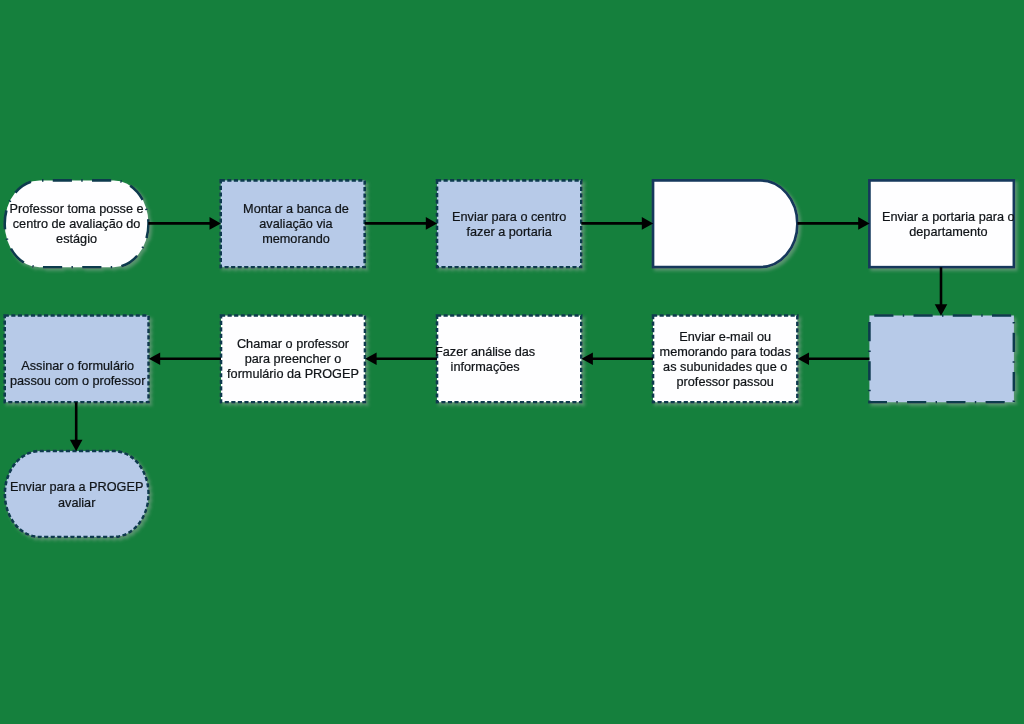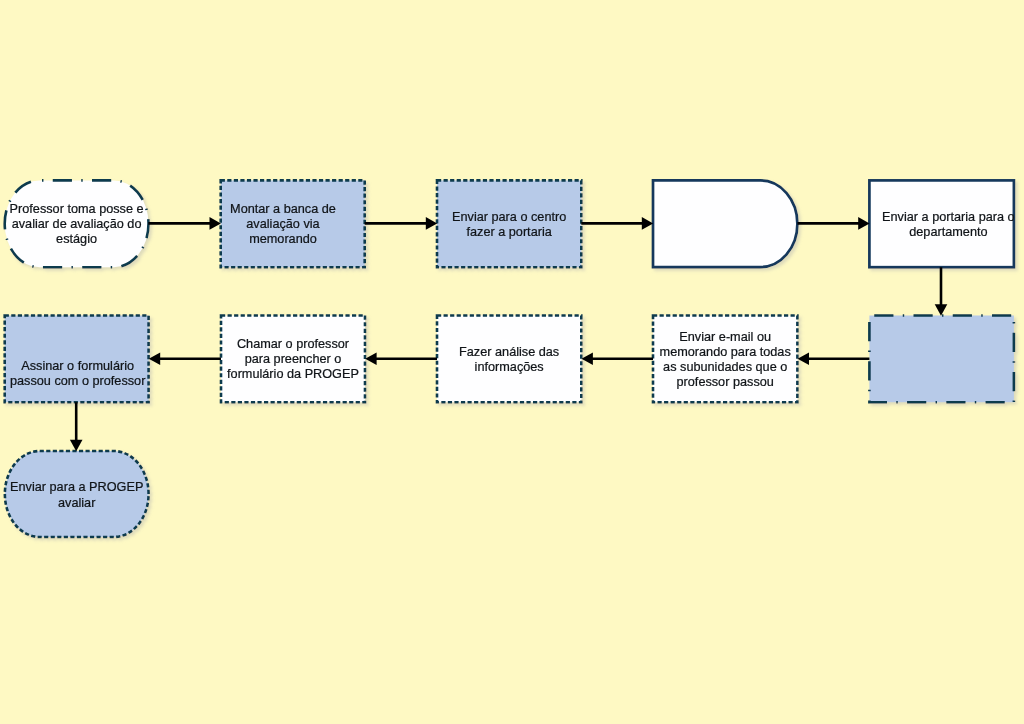--- a/index.html
+++ b/index.html
@@ -1,20 +1,20 @@
 <!DOCTYPE html>
 <html lang="pt-BR"><head>
 <meta charset="utf-8">
 <title>Fluxograma</title>
 <style>
   html,body{margin:0;padding:0;background:#ffffff;}
   body{width:1024px;height:724px;overflow:hidden;
        font-family:"Liberation Sans",sans-serif;
        -webkit-font-smoothing:antialiased;}
-  #canvas{position:relative;width:1024px;height:724px;background:#fef9c3;}
+  #canvas{position:relative;width:1024px;height:724px;background:#15803d;}
   #shapes{position:absolute;left:0;top:0;}
   #labels{position:absolute;left:0;top:0;width:1024px;height:724px;}
   .shp{filter:url(#node-shadow);}
   .fill-blue{fill:#b7cae8;}
   .fill-white{fill:#fefeff;}
   .bd-dashed{stroke:#0d3a4d;stroke-width:2.6;stroke-dasharray:4.2,2.35;}
   .bd-dash-dot{stroke:#0d3a4d;stroke-width:2.6;stroke-dasharray:19.2,9.3,1.45,9.3;stroke-linecap:butt;}
   .bd-solid{stroke:#14395c;stroke-width:2.7;}
   .edge-line{stroke:#000000;stroke-width:2.6;}
   .edge-head{fill:#000000;}
@@ -105,25 +105,25 @@
       </g>
   <g>
         <line class="edge-line" x1="76.2" y1="402.2" x2="76.2" y2="441"></line>
         <polygon class="edge-head" points="76.2,451.2 69.9,439.8 82.5,439.8"></polygon>
       </g>
 </svg>
 <div id="labels">
   <div class="node-label" style="left:4.7px;top:180.4px;width:143.8px;height:86.8px">
         <div class="lbl-inner">
           <span class="lbl-line">Professor toma posse e</span>
-          <span class="lbl-line">avaliar de avaliação do</span>
+          <span class="lbl-line">centro de avaliação do</span>
           <span class="lbl-line">estágio</span>
         </div>
       </div>
-  <div class="node-label" style="left:211px;top:180.4px;width:144px;height:86.8px">
+  <div class="node-label" style="left:224px;top:180.4px;width:144px;height:86.8px">
         <div class="lbl-inner">
           <span class="lbl-line">Montar a banca de</span>
           <span class="lbl-line">avaliação via</span>
           <span class="lbl-line">memorando</span>
         </div>
       </div>
   <div class="node-label" style="left:437px;top:180.4px;width:144.3px;height:86.8px">
         <div class="lbl-inner">
           <span class="lbl-line">Enviar para o centro</span>
           <span class="lbl-line">fazer a portaria</span>
@@ -141,21 +141,21 @@
           <span class="lbl-line">passou com o professor</span>
         </div>
       </div>
   <div class="node-label" style="left:221px;top:315.5px;width:144px;height:86.7px">
         <div class="lbl-inner">
           <span class="lbl-line">Chamar o professor</span>
           <span class="lbl-line">para preencher o</span>
           <span class="lbl-line">formulário da PROGEP</span>
         </div>
       </div>
-  <div class="node-label" style="left:437px;top:315.5px;width:144.3px;height:86.7px">
+  <div class="node-label" style="left:413px;top:315.5px;width:144.3px;height:86.7px">
         <div class="lbl-inner">
           <span class="lbl-line">Fazer análise das</span>
           <span class="lbl-line">informações</span>
         </div>
       </div>
   <div class="node-label" style="left:653px;top:315.5px;width:144.4px;height:86.7px">
         <div class="lbl-inner">
           <span class="lbl-line">Enviar e-mail ou</span>
           <span class="lbl-line">memorando para todas</span>
           <span class="lbl-line">as subunidades que o</span>

